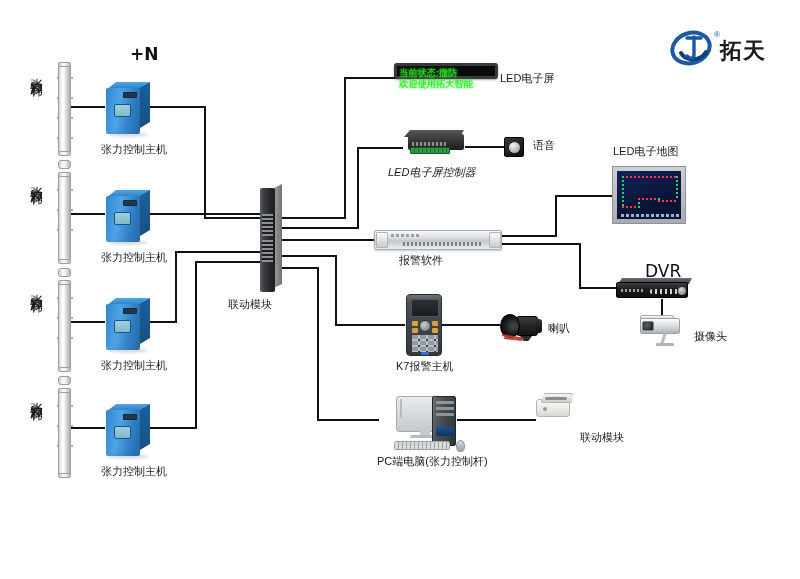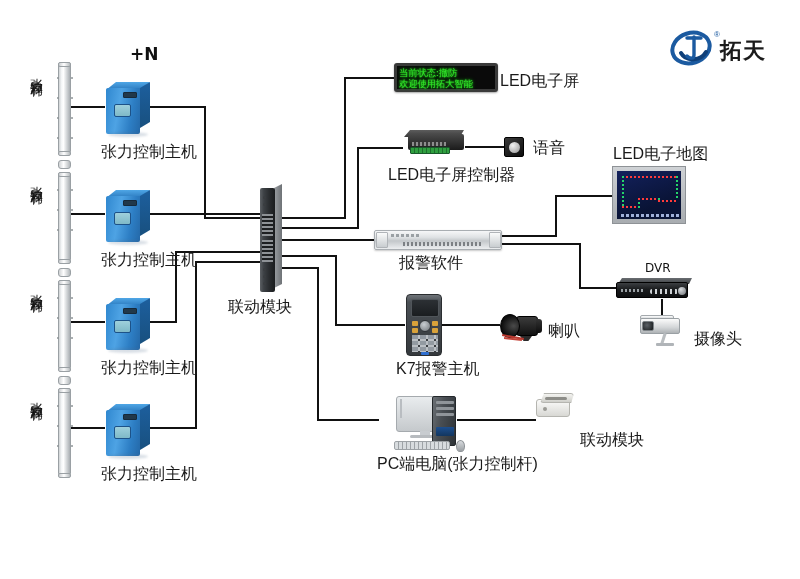--- a/index.html
+++ b/index.html
@@ -3,21 +3,21 @@
 <meta charset="utf-8">
 <style>
   html,body{margin:0;padding:0;}
   body{
     width:800px;height:579px;background:#ffffff;overflow:hidden;
     font-family:"Liberation Sans","DejaVu Sans",sans-serif;
     position:relative;
   }
   .stage{position:absolute;left:0;top:0;width:800px;height:579px;}
   .abs{position:absolute;}
-  .lbl{font-size:16px;color:#1a1a1a;white-space:nowrap;line-height:1.15;}
+  .lbl{font-size:11px;color:#1a1a1a;white-space:nowrap;line-height:1.15;}
   .lbl-b{font-size:11.5px;color:#111;white-space:nowrap;}
 
   
   #wires{position:absolute;left:0;top:0;width:800px;height:579px;}
 
   
   .pole{
     width:13px;border-radius:3px;
     background:linear-gradient(90deg,#cfd2d4 0%,#f3f5f6 22%,#ffffff 40%,#d6d9db 68%,#a9aeb2 100%);
     border:1px solid #9aa0a4;box-sizing:border-box;
@@ -47,21 +47,21 @@
     background:linear-gradient(180deg,#4fa6e6,#2a79bd);
     clip-path:polygon(0 8px,10px 0,100% 0,34px 8px);}
   .ctrl .lcd{position:absolute;left:8px;top:22px;width:17px;height:13px;border-radius:2px;
     background:linear-gradient(180deg,#9fd0dc,#7fb9c7);border:1.5px solid #1d5288;box-sizing:border-box;}
   .ctrl .strip{position:absolute;left:17px;top:10px;width:14px;height:6px;border-radius:1px;
     background:#21384a;border:1px solid #16293a;box-sizing:border-box;}
   .ctrl .shadow{position:absolute;left:2px;top:50px;width:40px;height:5px;border-radius:50%;
     background:rgba(80,110,140,.22);filter:blur(1.2px);}
 
   
-  .ledscreen{width:104px;height:29px;background:#0a0a0a;border:3px solid #3a3a3a;border-radius:3px;
+  .ledscreen{width:104px;height:16px;background:#0a0a0a;border:3px solid #3a3a3a;border-radius:3px;
     box-sizing:border-box;padding:1px 2px;box-shadow:0 1px 2px rgba(0,0,0,.35);}
   .ledline{font-family:"DejaVu Sans",sans-serif;font-size:9.5px;line-height:11px;color:#31e22a;
     text-shadow:0 0 2px #23ff18,0 0 4px rgba(40,255,40,.55);white-space:nowrap;letter-spacing:-0.3px;}
 
   
   .ledctl{width:62px;height:26px;}
   .ledctl .body{position:absolute;left:4px;top:4px;width:56px;height:16px;border-radius:2px;
     background:linear-gradient(180deg,#4a4a4a,#1b1b1b);}
   .ledctl .topf{position:absolute;left:0px;top:0px;width:60px;height:7px;
     background:linear-gradient(180deg,#5d5d5d,#3a3a3a);clip-path:polygon(6px 0,100% 0,93% 100%,0 100%);}
@@ -358,21 +358,21 @@
     <div class="ledline">欢迎使用拓大智能</div>
   </div>
   <div class="abs lbl" style="left:500px;top:72px;">LED电子屏</div>
 
   <div class="abs ledctl" style="left:404px;top:130px;">
     <span class="topf"></span>
       <span class="body"></span>
       <span class="ports"></span>
       <span class="green"></span>
   </div>
-  <div class="abs lbl" style="left:388px;top:166px;">LED电子屏控制器</div>
+  <div class="abs lbl" style="left:388px;top:166px;font-style:italic;">LED电子屏控制器</div>
 
   <div class="abs voice" style="left:504px;top:137px;">
     <span class="dot"></span>
   </div>
   <div class="abs lbl" style="left:533px;top:139px;">语音</div>
 
   <div class="abs linkmod" style="left:374px;top:230px;">
     <span class="ear" style="left:1px;"></span>
     <span class="ear" style="left:114px;"></span>
     <span class="tinytxt"></span>
@@ -388,21 +388,21 @@
       <span class="segv" style="left:59px;top:5px;width:2px;height:24px;"></span>
       <span class="seg" style="left:5px;top:35px;width:18px;height:2px;"></span>
       <span class="segv" style="left:21px;top:27px;width:2px;height:10px;"></span>
       <span class="seg" style="left:21px;top:27px;width:22px;height:2px;"></span>
       <span class="segv" style="left:41px;top:27px;width:2px;height:4px;"></span>
       <span class="seg" style="left:41px;top:29px;width:20px;height:2px;"></span>
       <span class="cap2"></span>
     </div>
   </div>
 
-  <div class="abs lbl-b" style="left:645px;top:261px;font-family:'DejaVu Sans',sans-serif;font-size:12px;">DVR</div>
+  <div class="abs lbl-b" style="left:645px;top:261px;font-family:'DejaVu Sans',sans-serif;font-size:17px;">DVR</div>
   <div class="abs dvr" style="left:616px;top:278px;">
     <span class="topf"></span>
       <span class="body"></span>
       <span class="txt"></span>
       <span class="btns"></span>
       <span class="knob"></span>
   </div>
 
   <div class="abs cam" style="left:640px;top:318px;width:46px;height:30px;">
     <span class="sun"></span>

